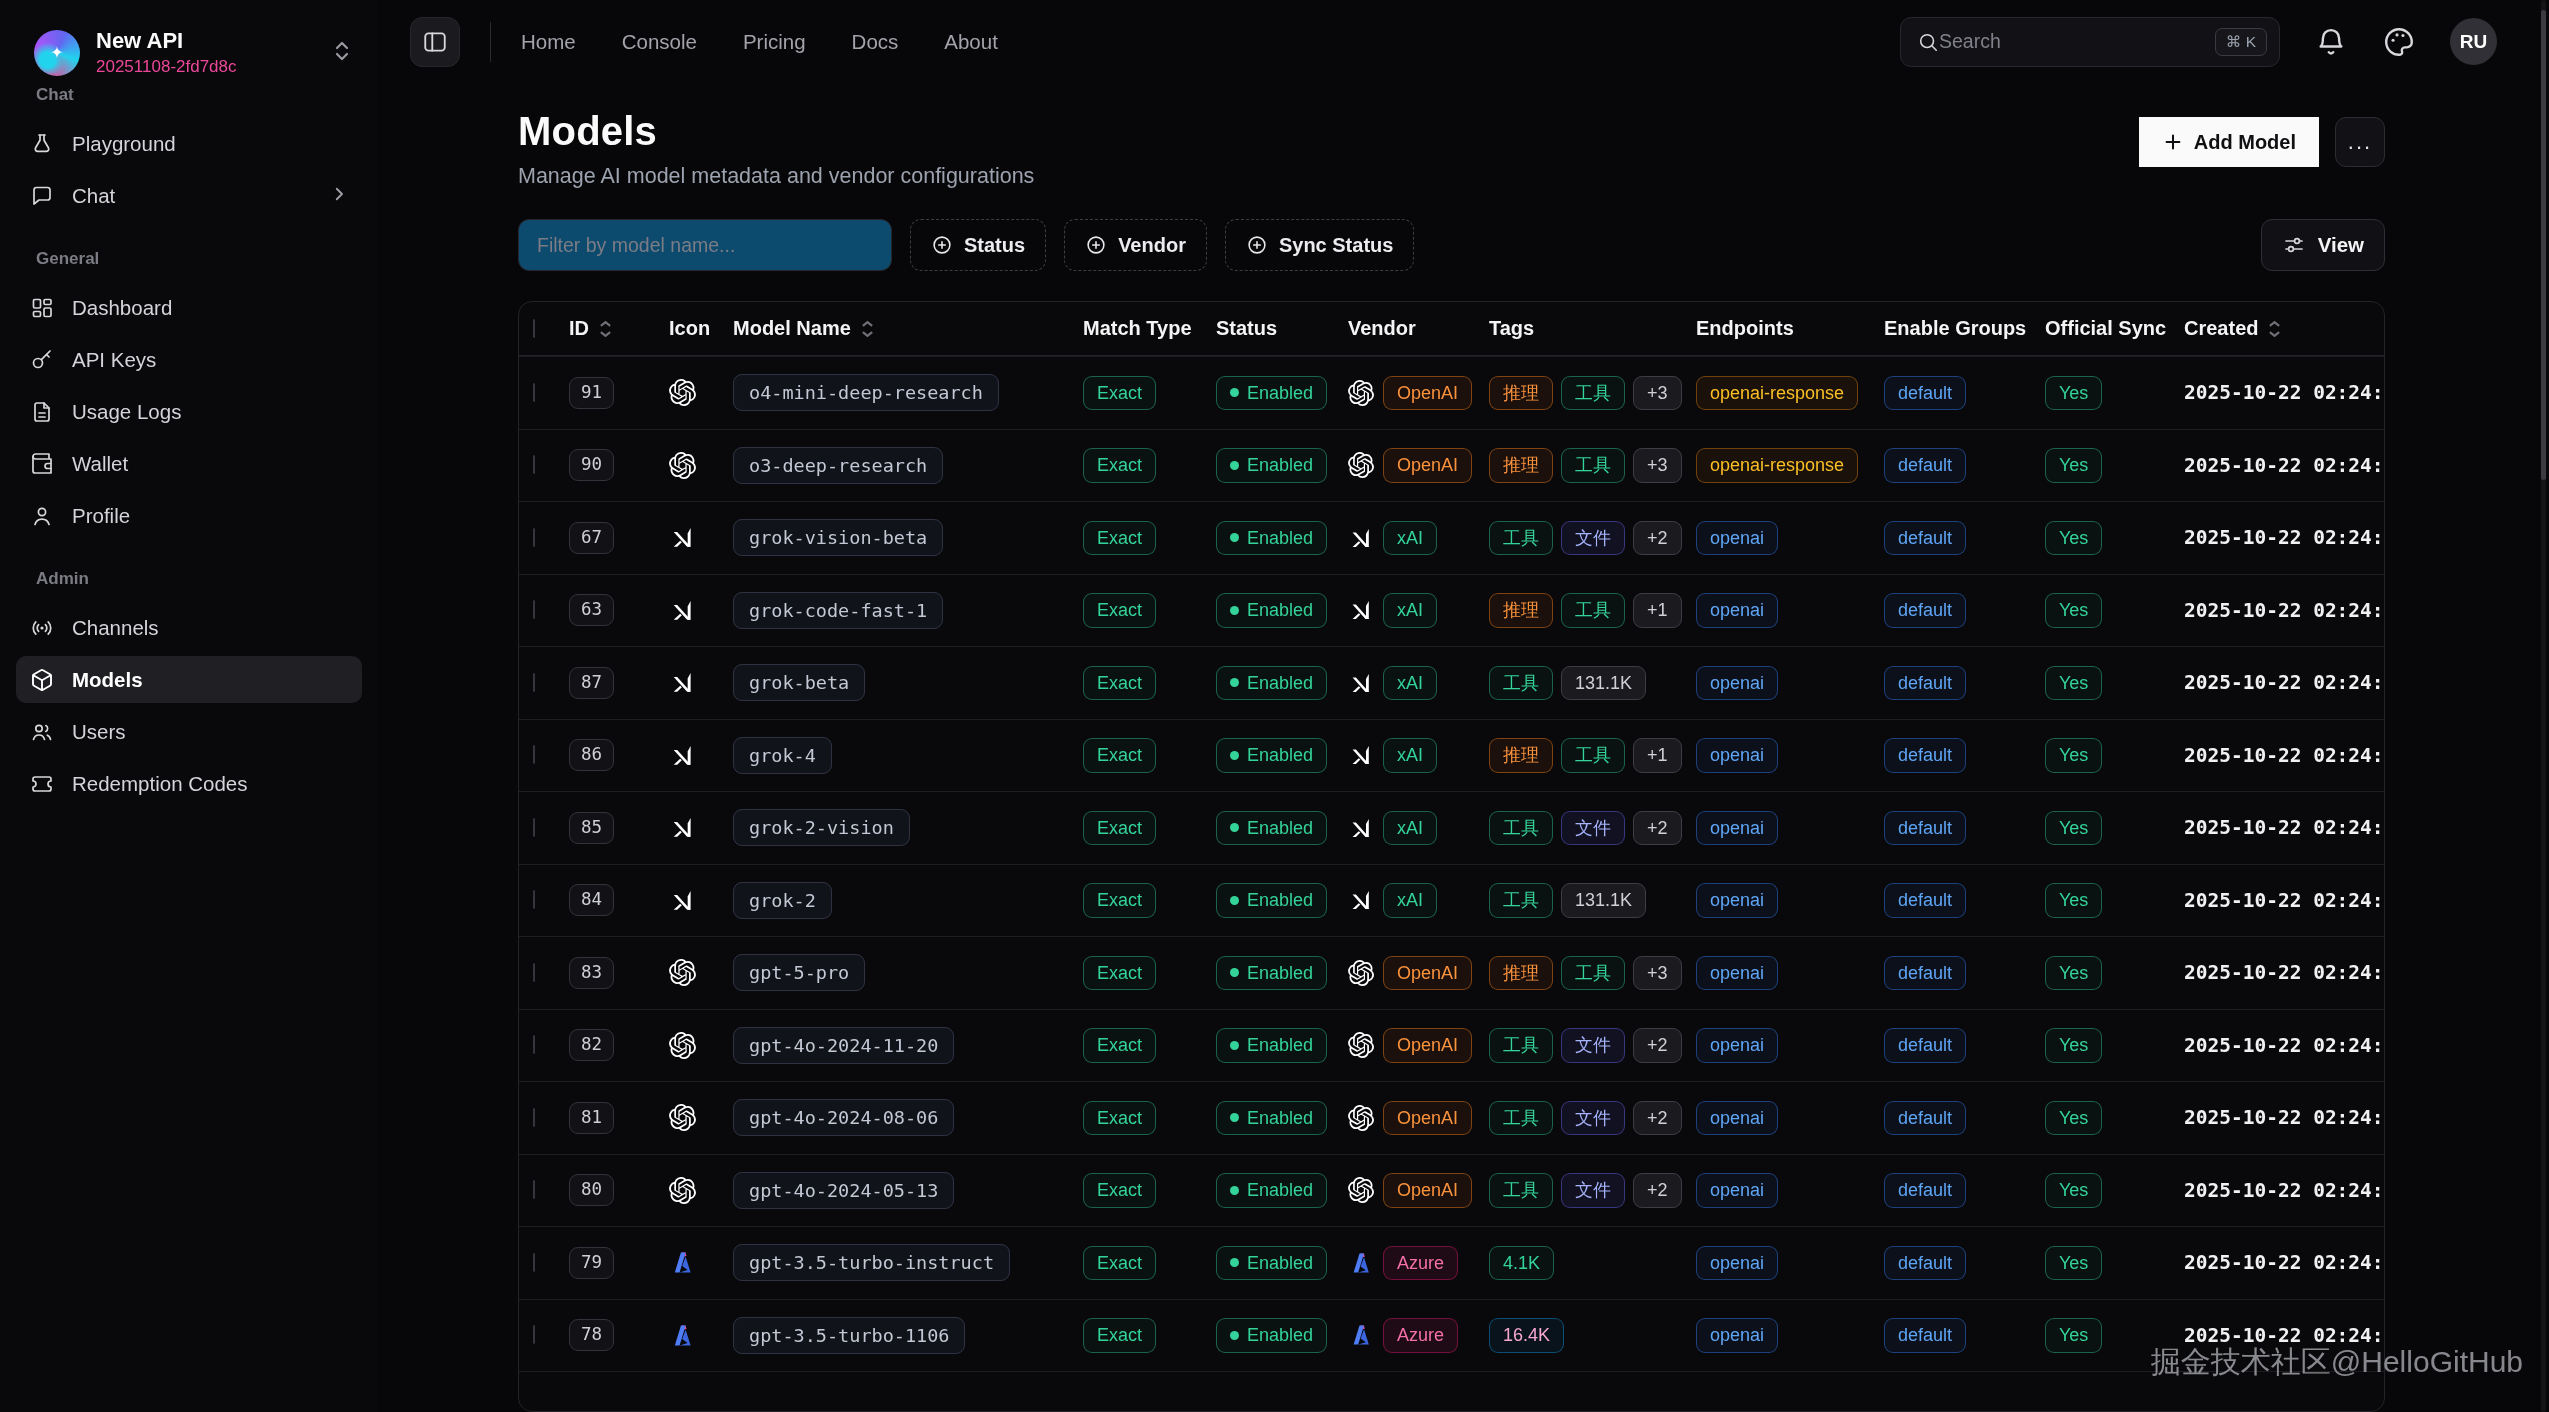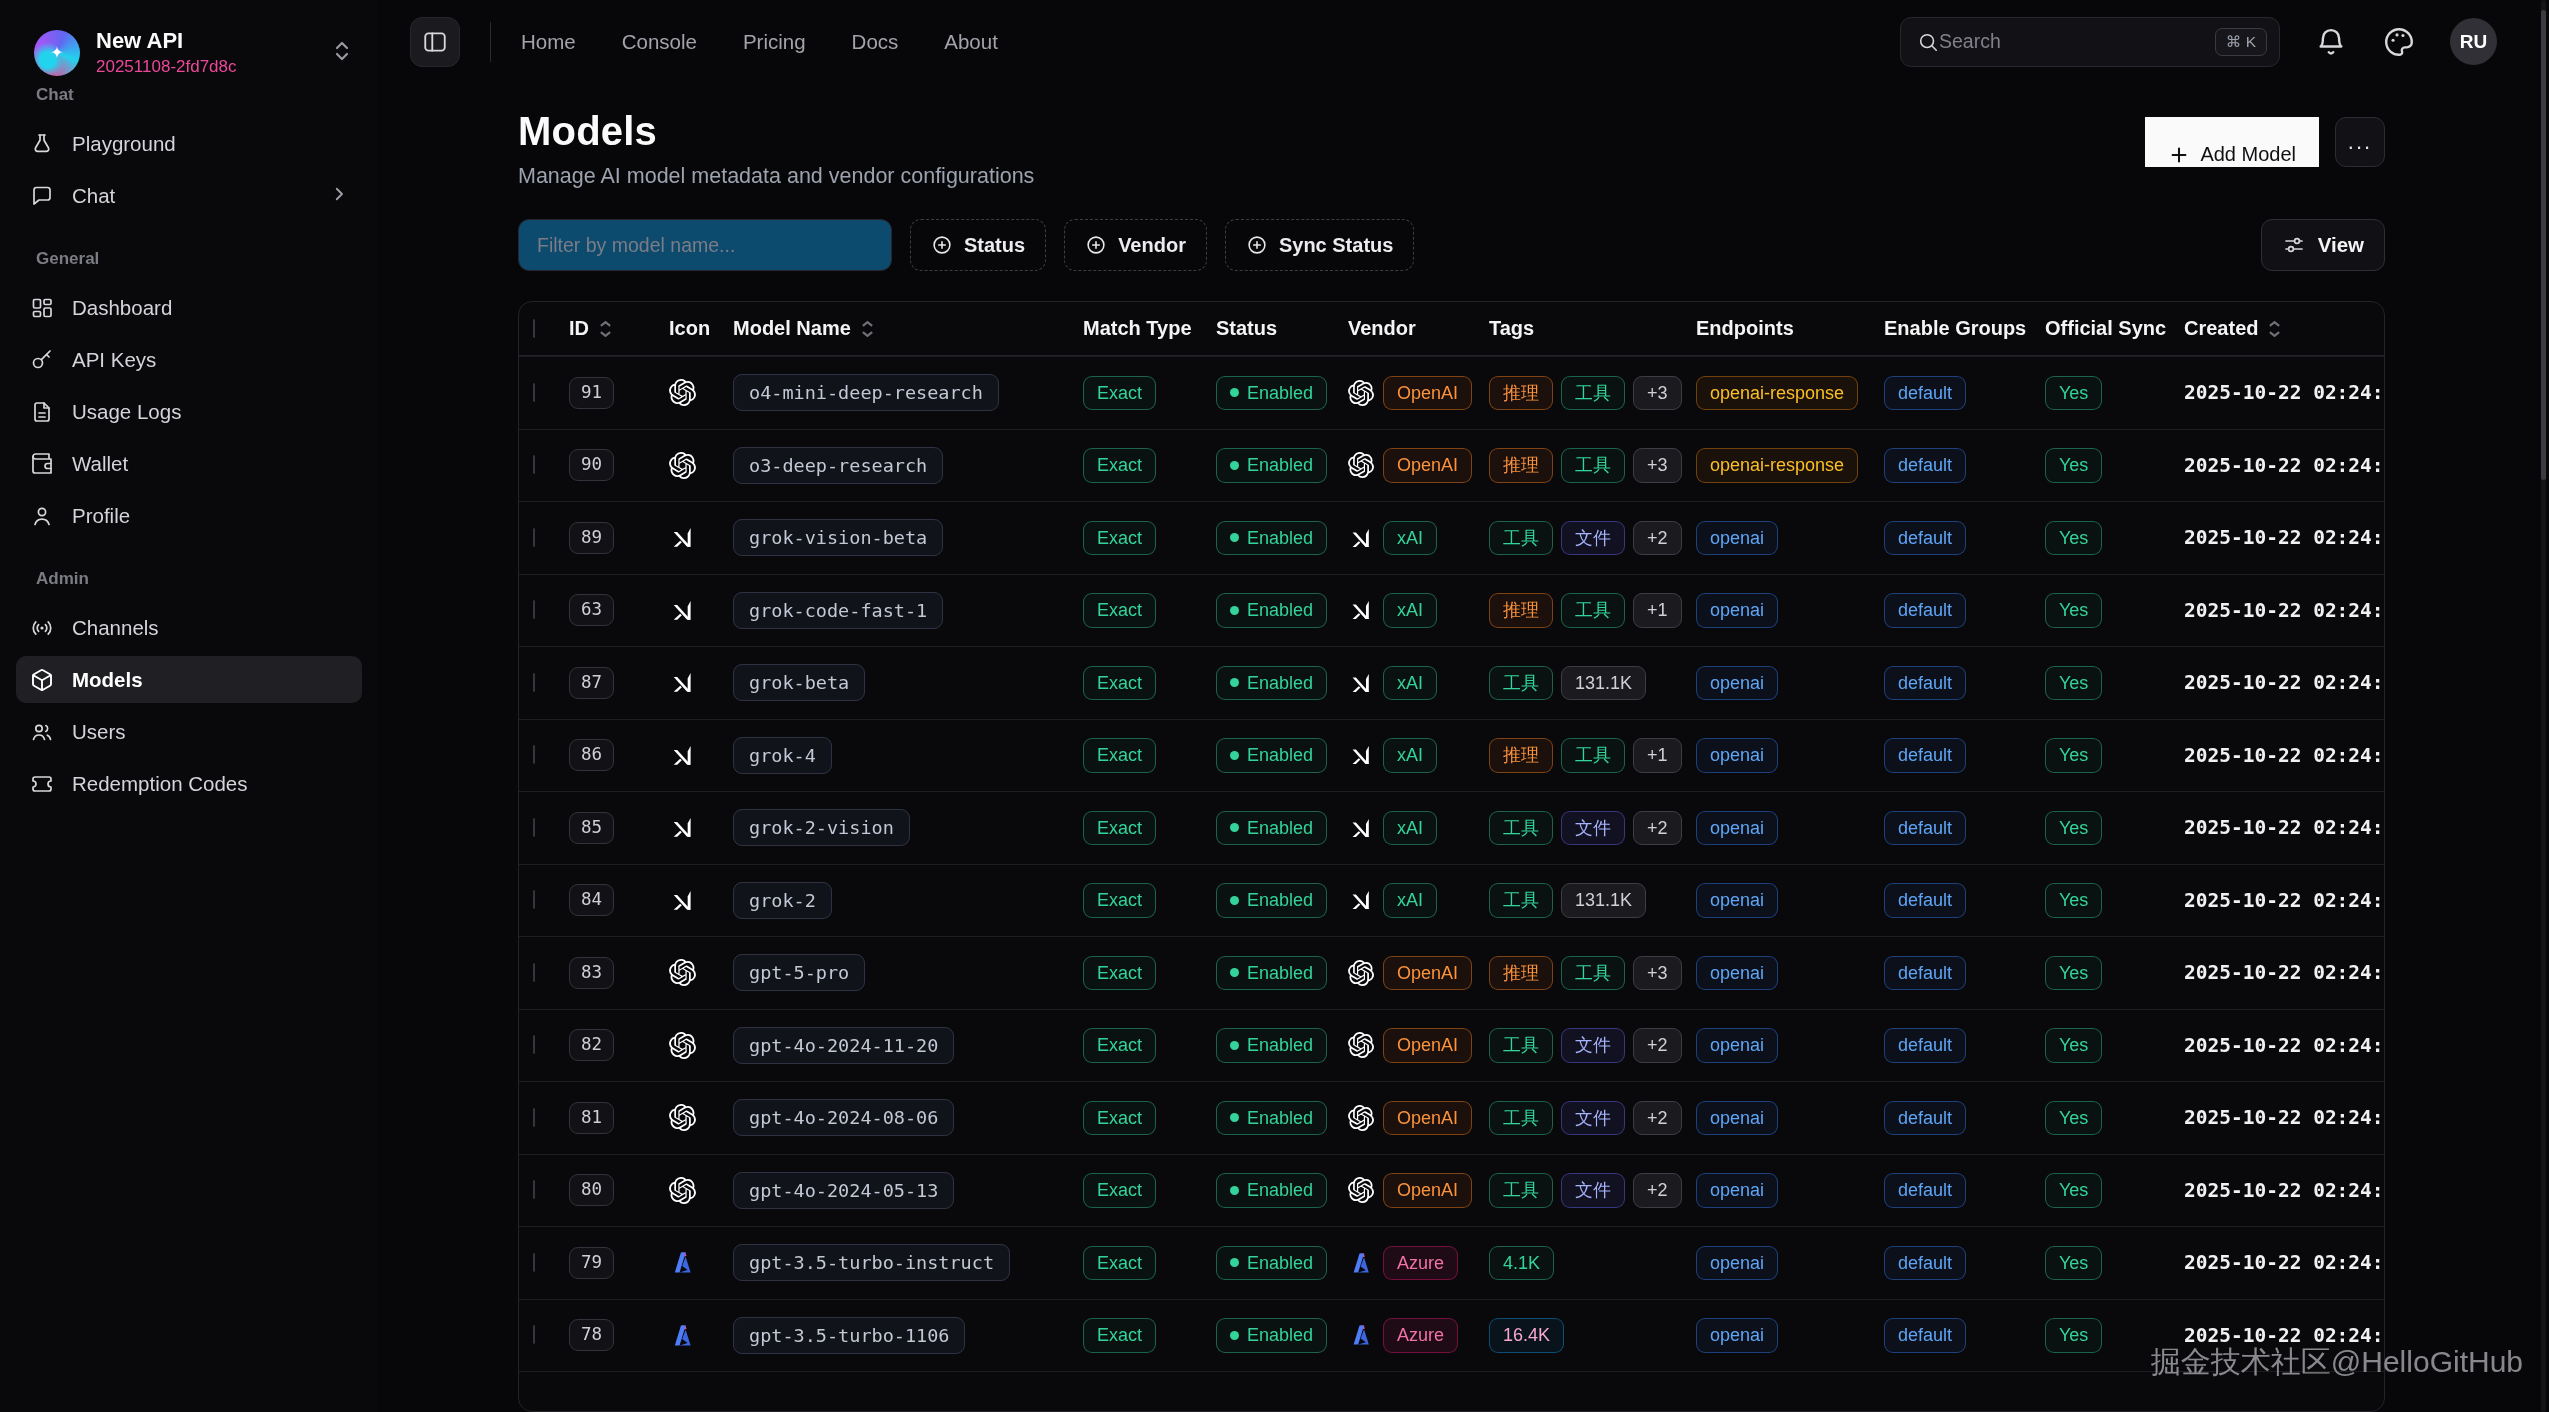--- a/index.html
+++ b/index.html
@@ -62,22 +62,22 @@
   .icon-btn svg { width:100%; height:100%; }
   .avatar { width:47px; height:47px; border-radius:50%; background:#303036; color:#fff; font-weight:700;
     font-size:19px; display:flex; align-items:center; justify-content:center; cursor:pointer; }
 
   
   .content { width:1867px; margin-left:140px; }
   .page-head { display:flex; align-items:flex-start; margin-top:26px; }
   .page-title { font-size:40px; font-weight:800; color:#fafafa; letter-spacing:.2px; }
   .page-sub { font-size:21.5px; color:#9ca3af; margin-top:10px; }
   .head-actions { margin-left:auto; display:flex; gap:16px; align-items:center; margin-top:8px; }
-  .btn { display:inline-flex; align-items:flex-end; gap:10px; border-radius:0; cursor:pointer;
-    font-size:20px; font-weight:400; }
+  .btn { display:inline-flex; align-items:center; gap:10px; border-radius:0; cursor:pointer;
+    font-size:20px; font-weight:700; }
   .btn-primary { background:#fafafa; color:#101013; height:50px; padding:0 22px; border:1px solid #fafafa; }
   .btn-primary svg { width:22px; height:22px; stroke:#101013; }
   .btn-ghost-sq { width:50px; height:50px; background:#121216; border:1px solid #2c2c33; border-radius:11px;
     display:flex; align-items:center; justify-content:center; color:#e4e4e7; font-size:22px; letter-spacing:2px; cursor:pointer;}
   .filter-row { display:flex; align-items:center; gap:18px; margin-top:30px; }
   .filter-input { width:374px; height:52px; background:#0c4a6e; border:1px solid #27272d; border-radius:11px;
     color:#d4d4d8; font-size:19.5px; padding:0 18px; outline:none; font-family:"Liberation Sans",sans-serif; }
   .filter-input::placeholder { color:#7c7c86; }
   .chip-btn { height:52px; border:1.6px dashed #3d3d46; border-radius:11px; background:transparent;
     color:#ececf0; display:inline-flex; align-items:center; gap:11px; padding:0 20px;
@@ -487,21 +487,21 @@
               <span class="badge b-green">工具</span>
               <span class="badge b-gray">+3</span>
             </div>
             <div><span class="badge b-amber">openai-response</span></div>
             <div><span class="badge b-blue">default</span></div>
             <div><span class="badge b-green">Yes</span></div>
             <div class="created">2025-10-22 02:24:3</div>
           </div>
           <div class="trow">
             <div><span class="cb"></span></div>
-            <div><span class="badge mono id-badge">89</span></div>
+            <div><span class="badge mono id-badge">67</span></div>
             <div>
               <span class="v-icon" style="width:27px;height:27px">
                 <svg viewBox="0 0 24 24" style="width:100%;height:100%">
                   <g fill="#fff">
                     <path d="M4.2 7h3.1L19.2 20.2h-3.1z"></path>
                     <path d="M19.2 3.6v16.6h-2.6V8.4z"></path>
                     <path d="M9.9 14.9 4.2 20.2h3.1l4.1-4z"></path>
                   </g>
                 </svg>
               </span>

